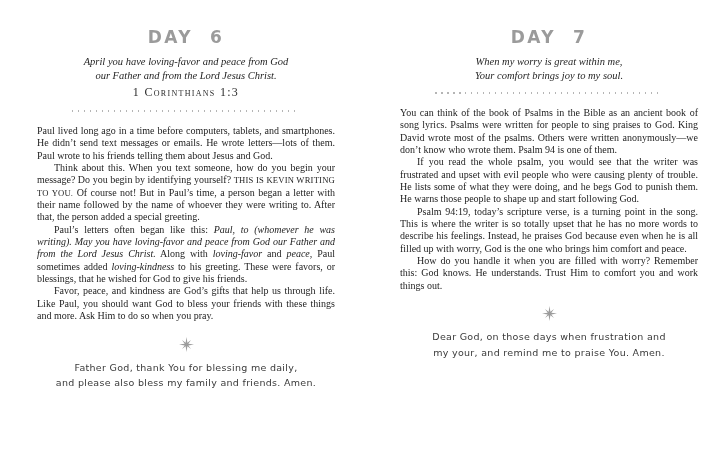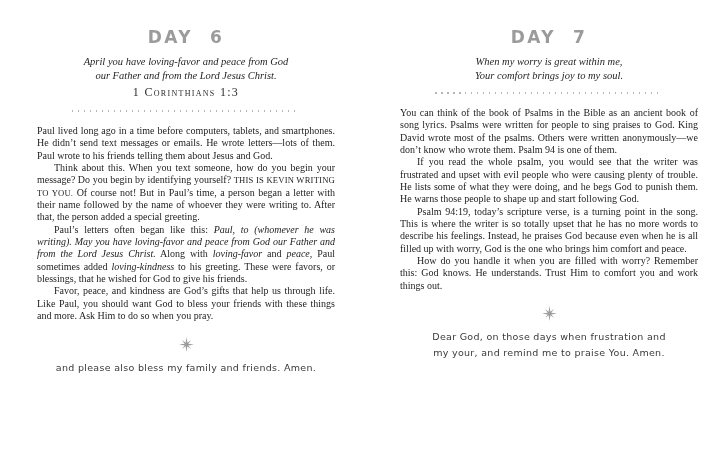--- a/index.html
+++ b/index.html
@@ -106,20 +106,21 @@
         <p class="para"><span>Think about this. When you text someone, how do you begin your message? Do you begin by identifying yourself? </span><span class="smallcaps">THIS IS KEVIN WRITING TO YOU.</span><span> Of course not! But in Paul’s time, a person began a letter with their name followed by the name of whoever they were writing to. After that, the person added a special greeting.</span></p>
         <p class="para"><span>Paul’s letters often began like this: </span><span class="italic">Paul, to (whomever he was writing). May you have loving-favor and peace from God our Father and from the Lord Jesus Christ.</span><span> Along with </span><span class="italic">loving-favor</span><span> and </span><span class="italic">peace</span><span>, Paul sometimes added </span><span class="italic">loving-kindness</span><span> to his greeting. These were favors, or blessings, that he wished for God to give his friends.</span></p>
         <p class="para"><span>Favor, peace, and kindness are God’s gifts that help us through life. Like Paul, you should want God to bless your friends with these things and more. Ask Him to do so when you pray.</span></p>
       </div>
     <div class="star">
       <svg viewBox="0 0 24 24" aria-hidden="true">
         <path fill="#9c9c9c" d="M12 0 L13.4 9.1 L19.2 4.8 L14.9 10.6 L24 12 L14.9 13.4 L19.2 19.2 L13.4 14.9 L12 24 L10.6 14.9 L4.8 19.2 L9.1 13.4 L0 12 L9.1 10.6 L4.8 4.8 L10.6 9.1 Z"></path>
       </svg>
     </div>
     <div class="prayer">
+      <div>Father God, thank You for blessing me daily,</div>
       <div>and please also bless my family and friends. Amen.</div>
     </div>
   </section>
 
   <section class="page right">
     <h1 class="day">DAY  7</h1>
     <div class="scripture">
       <div>When my worry is great within me,</div>
       <div>Your comfort brings joy to my soul.</div>
     </div>

